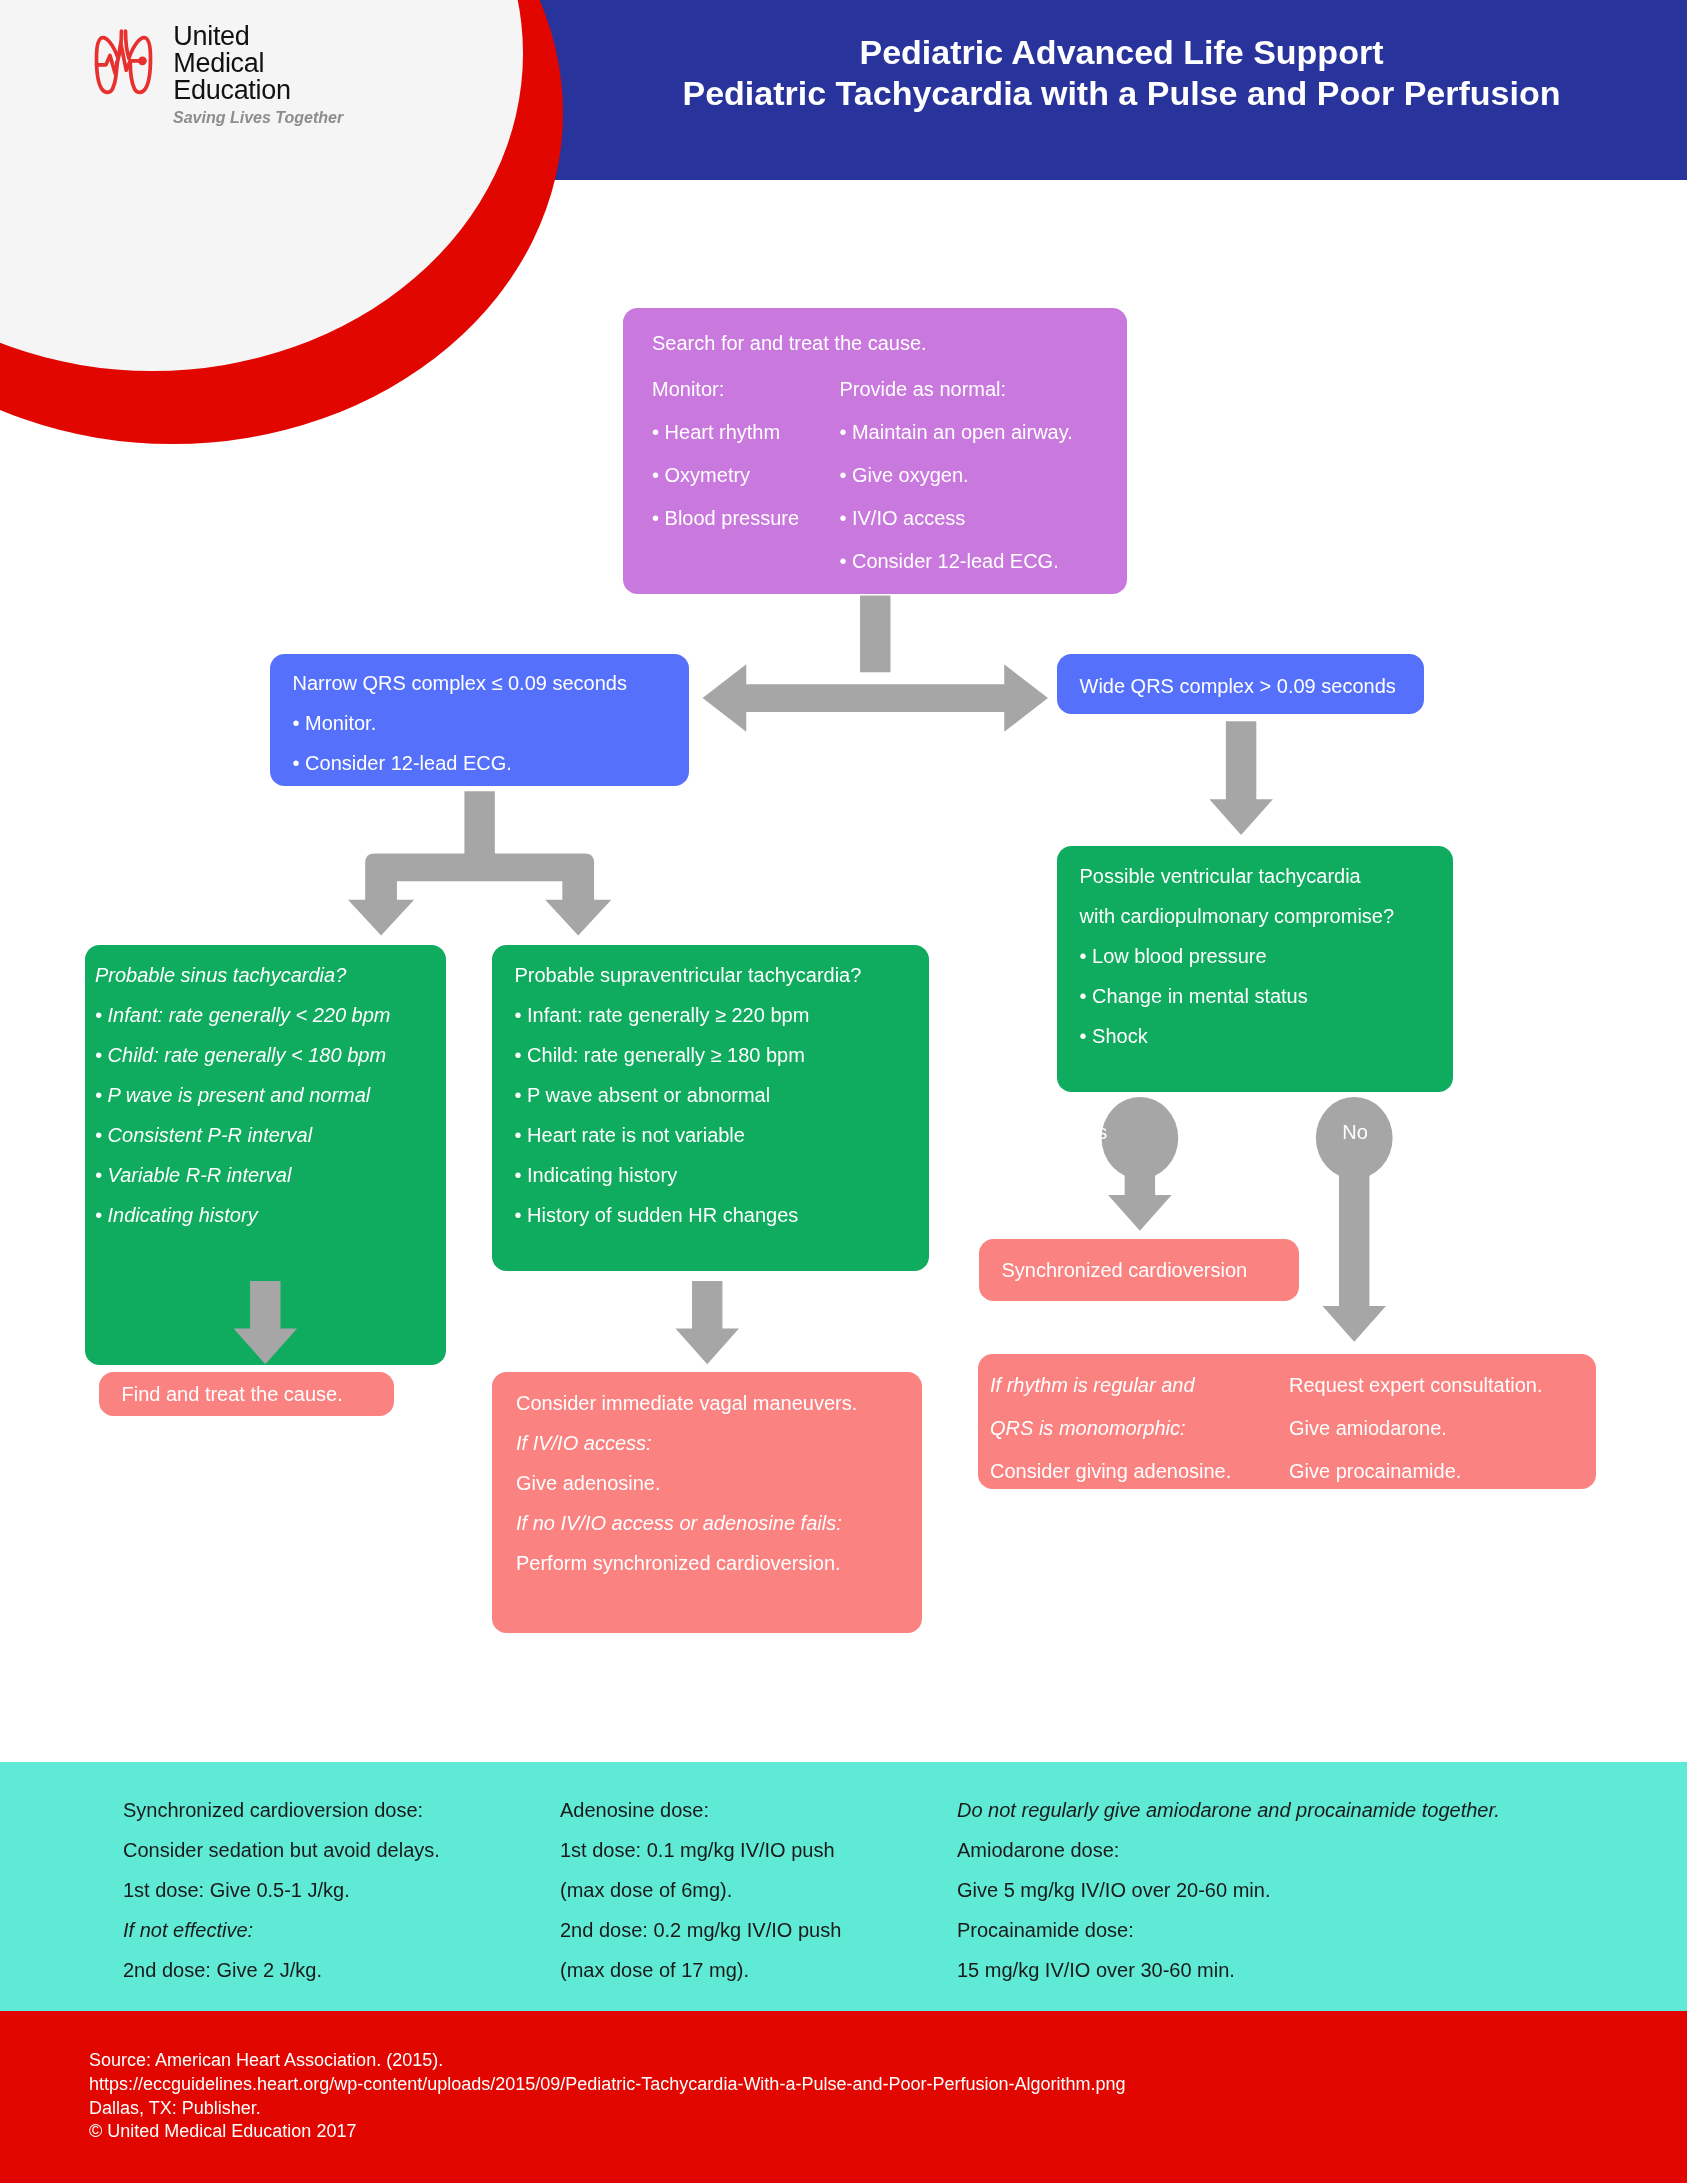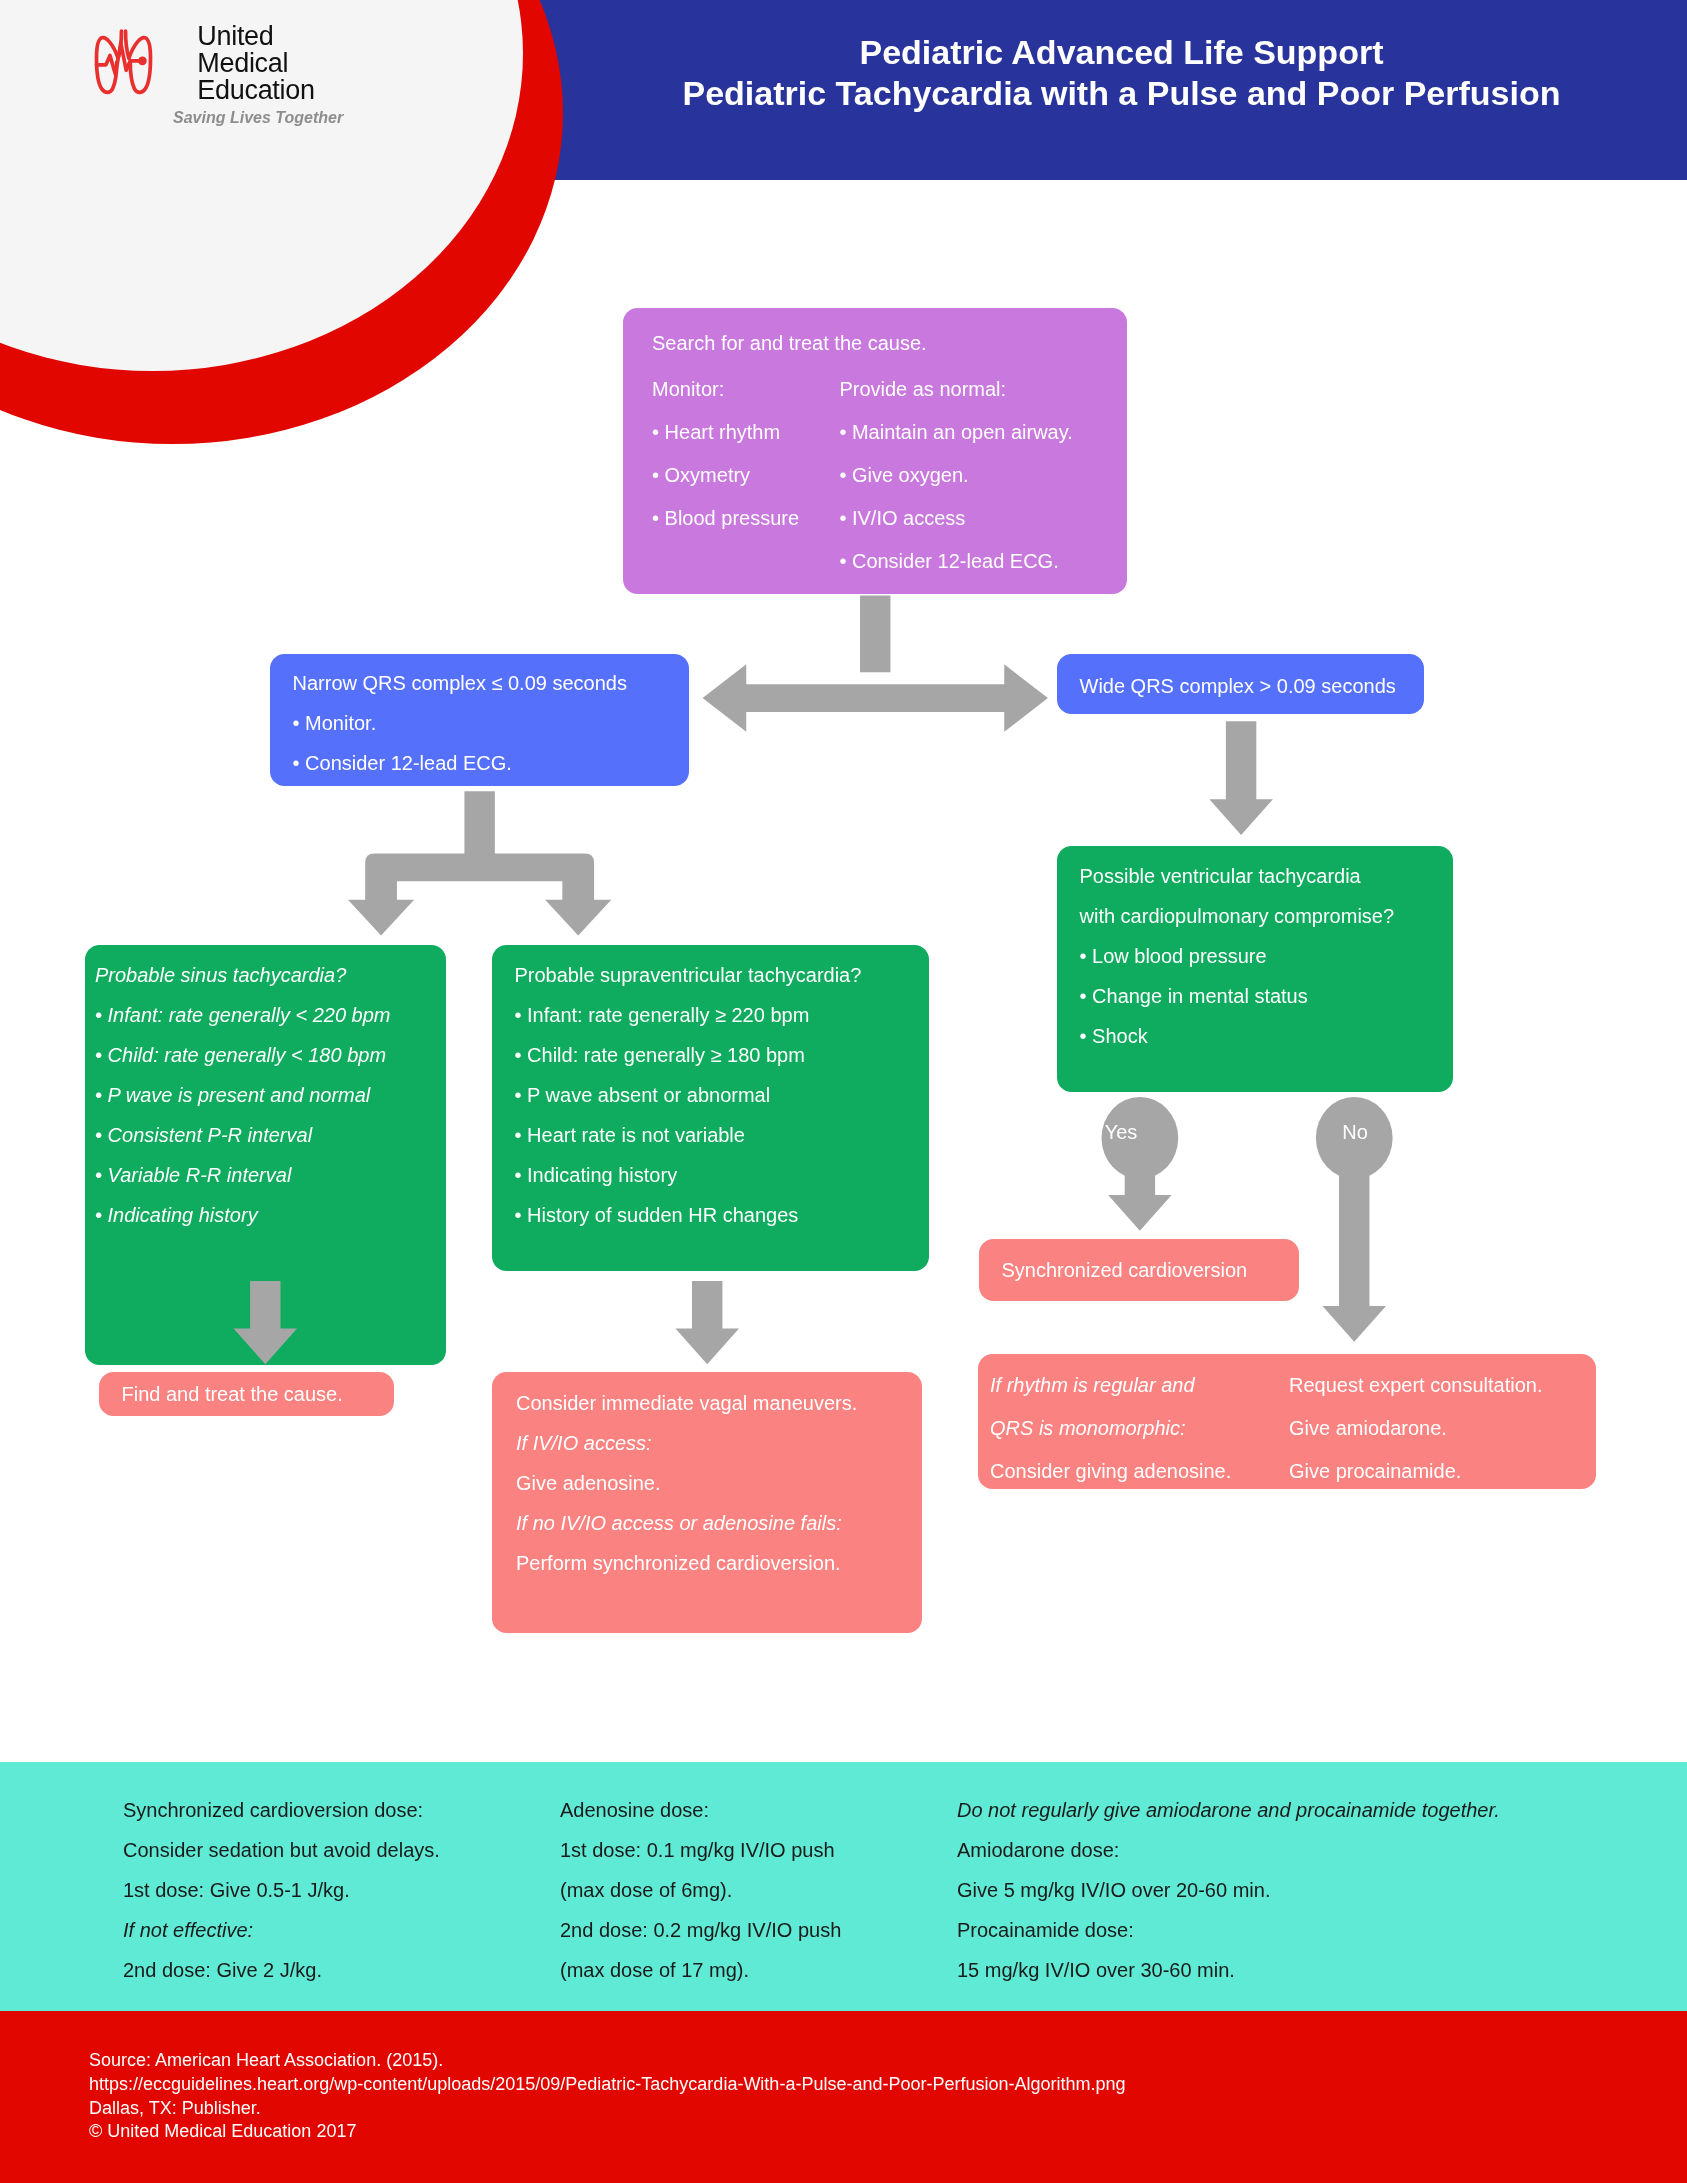--- a/index.html
+++ b/index.html
@@ -66,21 +66,21 @@
   }
   #logo-wrap {
     position: absolute;
     left: 83px; top: 23px;
     width: 278px; height: 146px;
     z-index: 6;
     display: flex;
     flex-direction: column;
     align-items: flex-start;
   }
-  #logo-row { display: flex; align-items: center; gap: 24px; }
+  #logo-row { display: flex; align-items: center; }
   #logo-mark { width: 81px; height: 81px; flex: 0 0 auto; }
   #logo-words {
     margin-left: 9.3px;
     color: #111111;
     font-size: 27px;
     line-height: 0.99;
     font-weight: 400;
     letter-spacing: -0.3px;
   }
   #logo-tag {
@@ -148,21 +148,21 @@
   
   #arrow-layer { position: absolute; left: 0; top: 0; width: 1687px; height: 1760px; z-index: 3; }
 
   .ynlabel {
     position: absolute;
     color: #ffffff;
     font-size: 20px;
     z-index: 5;
     text-align: center;
   }
-  #yes-label { left: 1091px; top: 1121px; width: 60px; }
+  #yes-label { left: 1061px; top: 1121px; width: 60px; }
   #no-label  { left: 1325px; top: 1121px; width: 60px; }
 
   
   #footnotes {
     position: absolute;
     left: 0; top: 1762px;
     width: 1687px; height: 249px;
     background: #5eead4;
     z-index: 4;
   }

